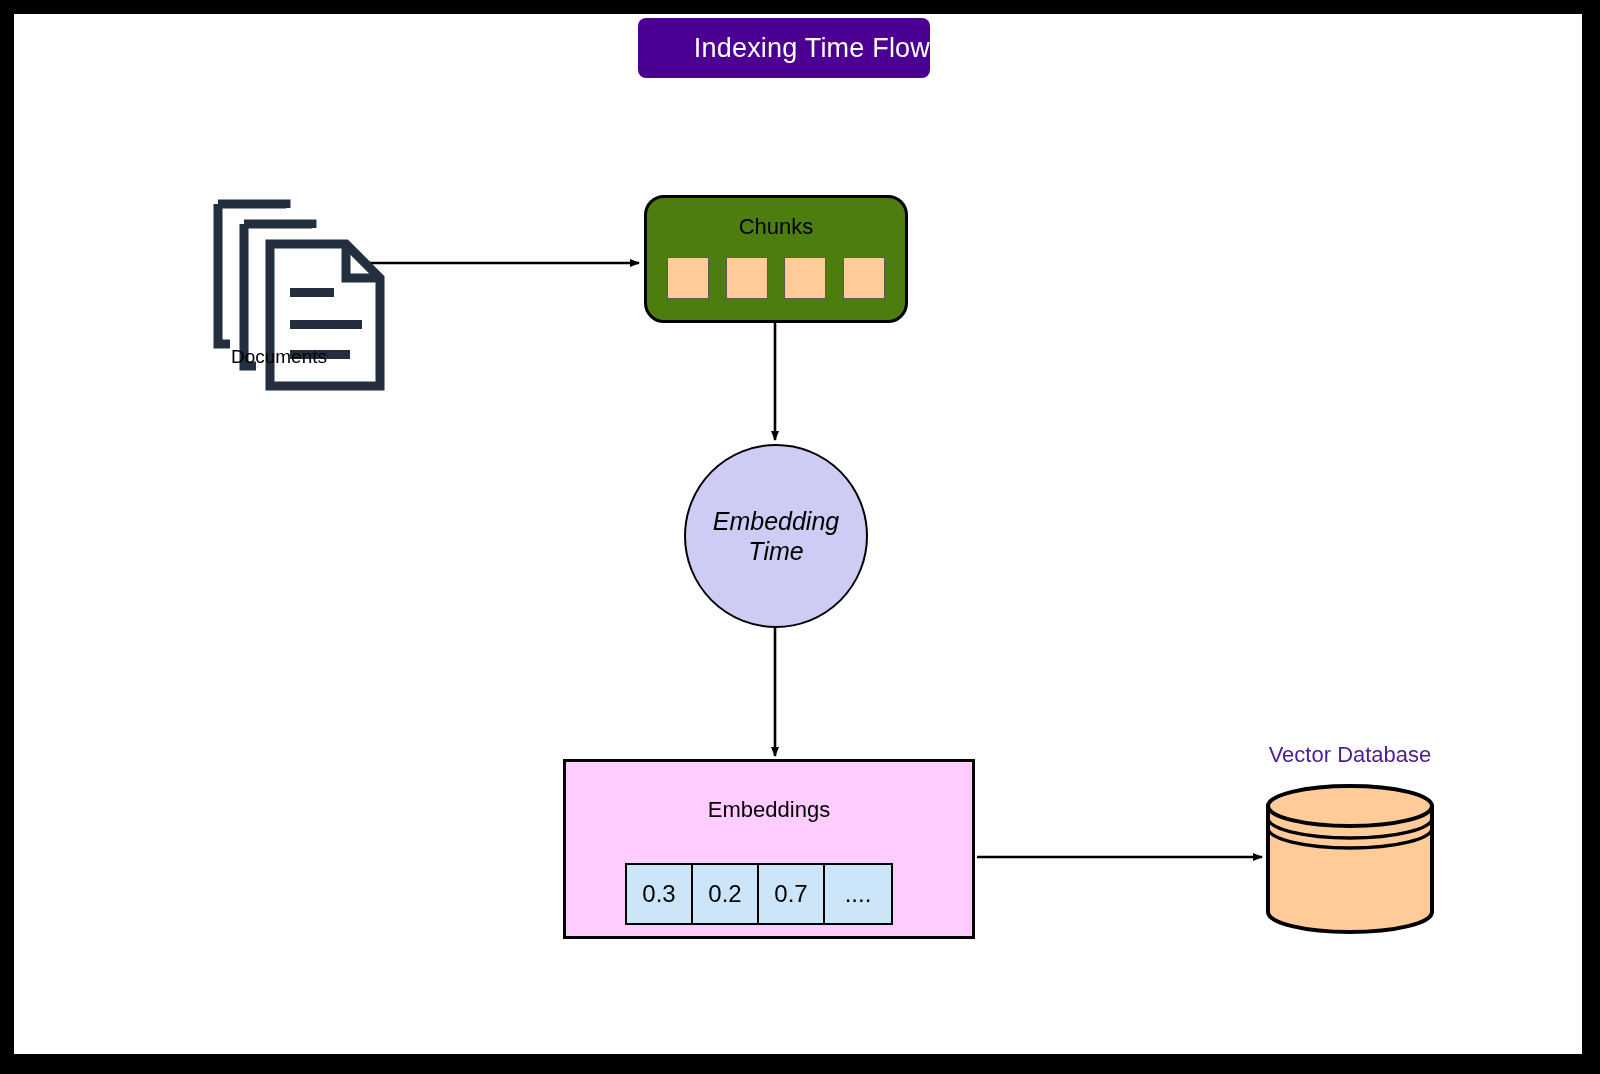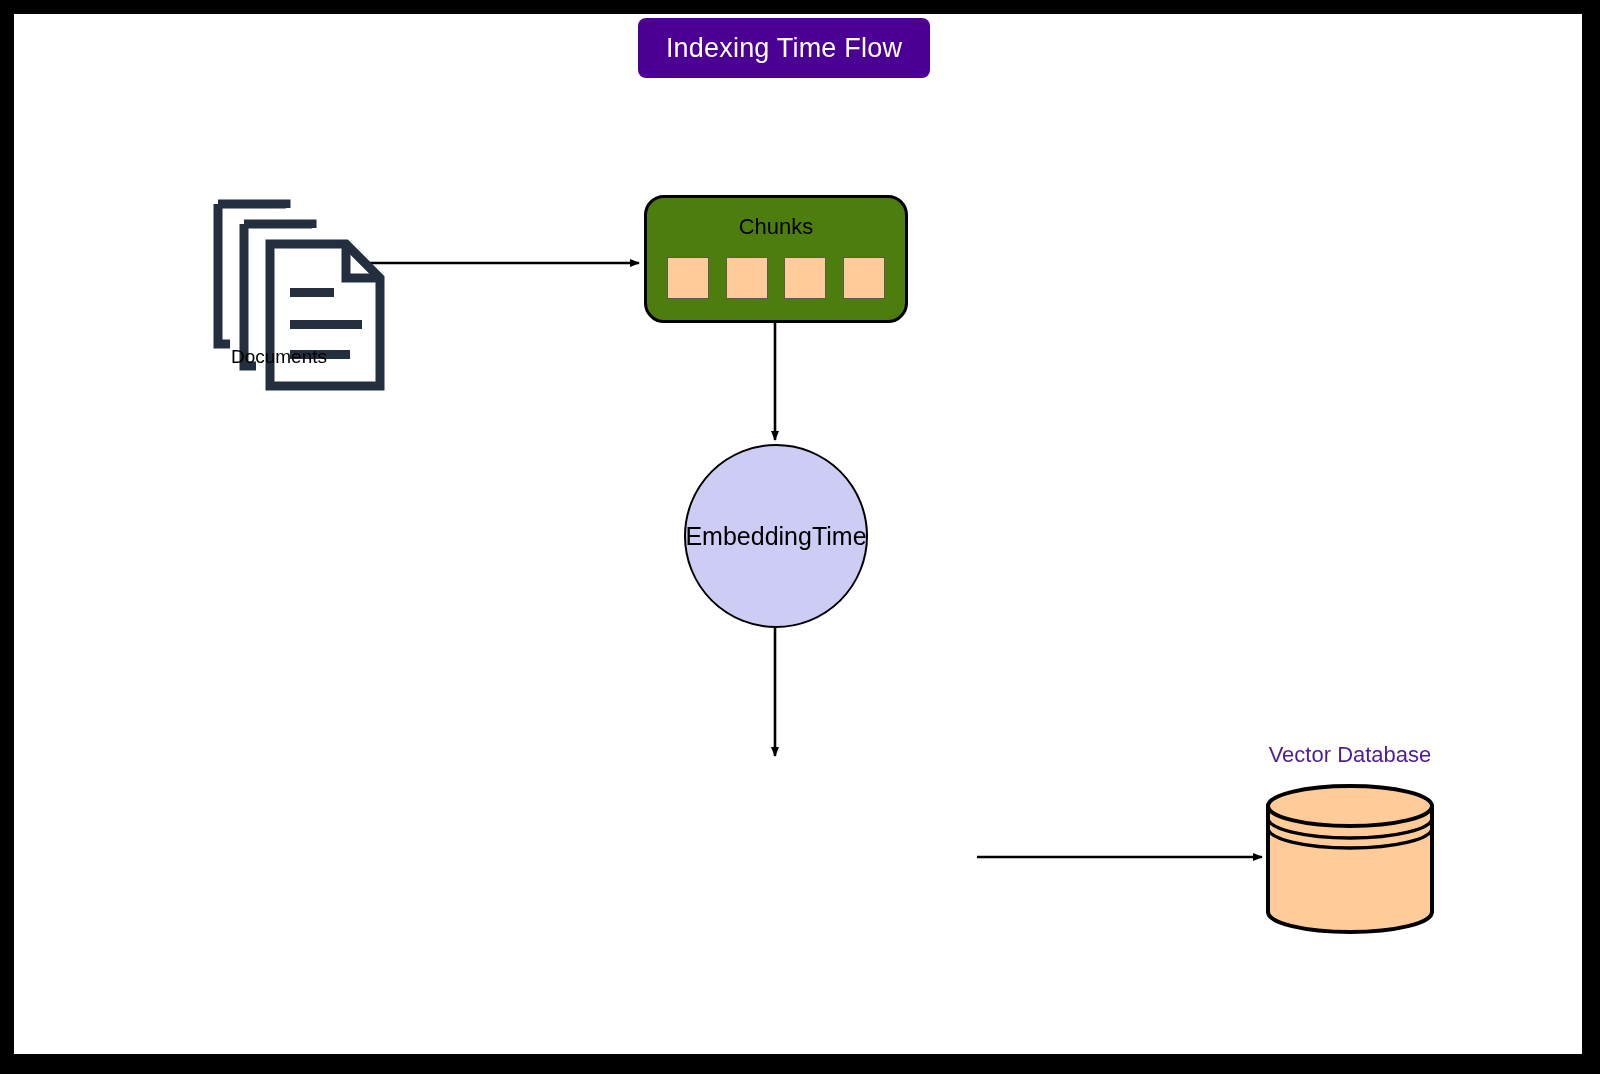--- a/index.html
+++ b/index.html
@@ -27,21 +27,21 @@
   
   #title-banner {
     left: 624px;
     top: 4px;
     width: 292px;
     height: 60px;
     background: #4B0093;
     border-radius: 8px;
     display: flex;
     align-items: center;
-    justify-content: center;
+    justify-content: flex-end;
   }
   #title-banner .title-text {
     color: #ffffff;
     font-size: 27px;
     letter-spacing: 0.2px;
     white-space: nowrap;
   }
 
   
   #documents-node { left: 190px; top: 180px; width: 200px; height: 200px; }
@@ -93,23 +93,25 @@
   #embedding-model {
     left: 670px;
     top: 430px;
     width: 184px;
     height: 184px;
     border-radius: 50%;
     background: #CCCCF5;
     border: 2.5px solid #000000;
     box-sizing: border-box;
     display: flex;
+    flex-direction: column;
     align-items: center;
     justify-content: center;
     line-height: 1.22;
+    font-style: italic;
   }
   #embedding-model span {
     font-size: 25px;
     color: #000000;
     text-align: center;
     white-space: nowrap;
   }
 
   
   #embeddings-box {
@@ -220,20 +222,29 @@
       <div class="chunk-square"></div>
       <div class="chunk-square"></div>
     </div>
   </div>
 
   <div class="abs" id="embedding-model">
     <span>Embedding</span>
     <span>Time</span>
   </div>
 
+  <div class="abs" id="embeddings-box">
+    <div id="embeddings-title">Embeddings</div>
+    <div id="embeddings-vector">
+      <div class="vector-cell">0.3</div>
+      <div class="vector-cell">0.2</div>
+      <div class="vector-cell">0.7</div>
+      <div class="vector-cell">....</div>
+    </div>
+  </div>
 
   <div class="abs" id="vectordb-label">Vector Database</div>
   <div class="abs" id="vectordb-cylinder">
     <svg width="172" height="150" viewBox="0 0 172 150">
       <path d="M4 22 V128 A82 20 0 0 0 168 128 V22 Z" fill="#FFCC99" stroke="#000000" stroke-width="4" stroke-linejoin="round"></path>
       <ellipse cx="86" cy="22" rx="82" ry="20" fill="#FFCC99" stroke="#000000" stroke-width="4"></ellipse>
       <path d="M4 34 A82 20 0 0 0 168 34" fill="none" stroke="#000000" stroke-width="3.4"></path>
       <path d="M4 44 A82 20 0 0 0 168 44" fill="none" stroke="#000000" stroke-width="3.4"></path>
     </svg>
   </div>

